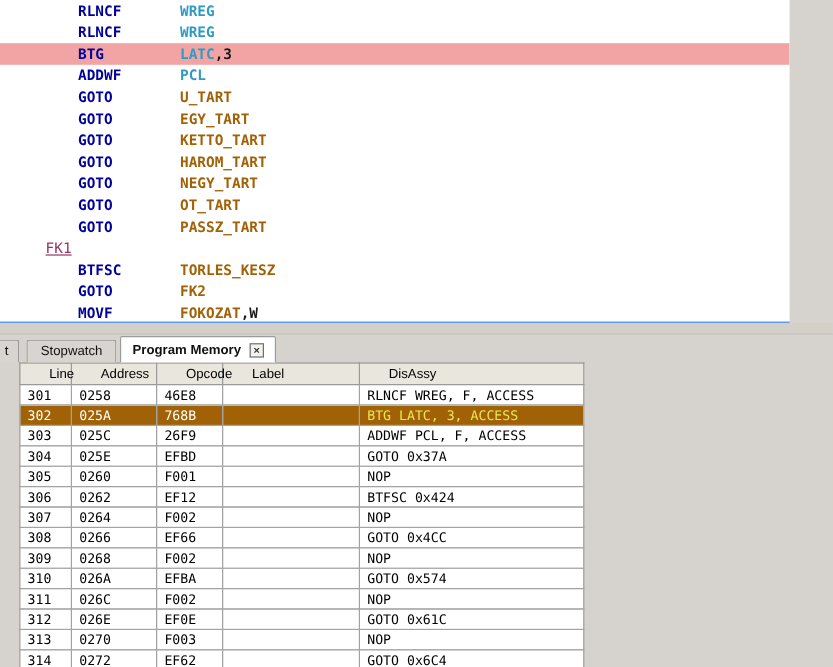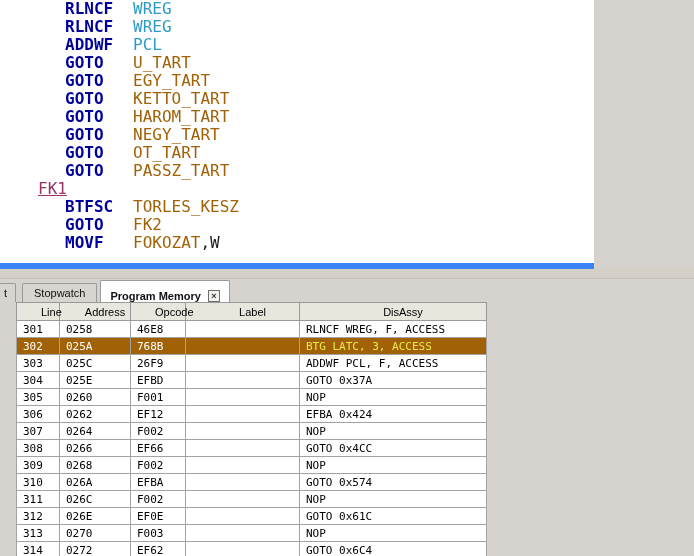--- a/index.html
+++ b/index.html
@@ -1,69 +1,73 @@
 <!DOCTYPE html>
 <html><head>
 <meta charset="utf-8">
 <style>
   * { margin:0; padding:0; box-sizing:border-box; }
   html,body { width:694px; height:556px; overflow:hidden; background:#d6d3ce; font-family:"Liberation Sans",sans-serif; }
 
   
-  .editor { position:relative; width:594px; height:269px; background:#ffffff;
-            border-bottom:6px solid #3b82f6; overflow:hidden;
-            font-family:"DejaVu Sans Mono",monospace; font-size:16px; }
+  .editor { position:relative; width:658px; height:269px; background:#ffffff;
+            border-bottom:1px solid #3b82f6; overflow:hidden;
+            font-family:"DejaVu Sans Mono",monospace; font-size:12px; }
   .editor-vline { position:absolute; top:0; left:682px; width:1px; height:100%; background:#cccccc; z-index:0; }
   .code-line { position:relative; height:18px; line-height:18px; z-index:1; }
   .code-line.highlight { background:#f2a4a4; }
   .lbl-def  { position:absolute; left:38px;  color:#993366;text-decoration:underline; }
   .opcode   { position:absolute; left:65px;  color:#00009b; font-weight:bold; }
-  .operand  { position:absolute; left:133px; }
+  .operand  { position:absolute; left:150px;font-weight:bold; }
   .reg { color:#2e9bc4; }
   .sym { color:#a16207; }
   .sfx { color:#1a1a1a; }
 
   
   .splitter { height:10px; background:#d4d0c8; border-bottom:1px solid #c4c1ba; }
 
   
   .bottom-panel { height:277px; overflow:hidden; background:#d6d3ce; }
   .tabbar { height:23px; display:flex; align-items:flex-end; background:#d6d3ce; }
   .tab { font-size:11px; color:#111; background:#d8d5d0; border:1px solid #9a9a9a; border-bottom:none;
          border-radius:2px 2px 0 0; padding:0 11px; height:19px; line-height:18px; margin-right:3px; white-space:nowrap; }
   .tab-partial { width:16px; padding:0 4px; margin-right:6px; border-left:none; border-radius:0 2px 0 0; overflow:hidden; }
   .tab.active { background:#ffffff; font-weight:bold; height:22px; line-height:normal;
-                display:flex; align-items:flex-end; gap:7px; padding:0 9px; }
+                display:flex; align-items:center; gap:7px; padding:0 9px; }
   .close-box { width:12px; height:12px; border:1px solid #6f6f6f; font-size:9px; line-height:10px;
                text-align:center; font-weight:bold; color:#333; background:#f4f2ee; }
 
   
   .table-area { margin-left:16px; width:470px; }
   table { border-collapse:collapse; table-layout:fixed; width:470px; }
   th { height:18px; background:#e9e6dd; border:1px solid #9a9a9a; font-size:11px; font-weight:normal;
-       text-align:center; padding:0 4px 0 24px; }
+       text-align:left; padding:0 4px 0 24px; }
   td { height:17px; border:1px solid #a3a3a3; background:#ffffff;
        font-family:"DejaVu Sans Mono",monospace; font-size:11px; line-height:15px;
        padding:0 4px 0 6px; white-space:nowrap; overflow:hidden; color:#000; }
   tr.sel td { background:#a16207; color:#ffffff;margin-top:43px; }
   tr.sel td.c-disassy { color:#e8e852; }
 </style>
 </head>
 <body>
 
 <div class="editor">
   <div class="editor-vline"></div>
   <div>
       <div class="code-line">
         <span class="opcode">RLNCF</span>
         <span class="operand"><span class="reg">WREG</span></span>
       </div>
       <div class="code-line">
         <span class="opcode">RLNCF</span>
         <span class="operand"><span class="reg">WREG</span></span>
+      </div>
+      <div class="code-line highlight">
+        <span class="opcode">BTG</span>
+        <span class="operand"><span class="reg">LATC</span><span class="sfx">,3</span></span>
       </div>
       <div class="code-line">
         <span class="opcode">ADDWF</span>
         <span class="operand"><span class="reg">PCL</span></span>
       </div>
       <div class="code-line">
         <span class="opcode">GOTO</span>
         <span class="operand"><span class="sym">U_TART</span></span>
       </div>
       <div class="code-line">
@@ -176,21 +180,21 @@
             <td class="c-address">0260</td>
             <td class="c-opcode">F001</td>
             <td class="c-label"></td>
             <td class="c-disassy">NOP</td>
           </tr>
           <tr>
             <td class="c-line">306</td>
             <td class="c-address">0262</td>
             <td class="c-opcode">EF12</td>
             <td class="c-label"></td>
-            <td class="c-disassy">EFBA 0x424</td>
+            <td class="c-disassy">BTFSC 0x424</td>
           </tr>
           <tr>
             <td class="c-line">307</td>
             <td class="c-address">0264</td>
             <td class="c-opcode">F002</td>
             <td class="c-label"></td>
             <td class="c-disassy">NOP</td>
           </tr>
           <tr>
             <td class="c-line">308</td>

